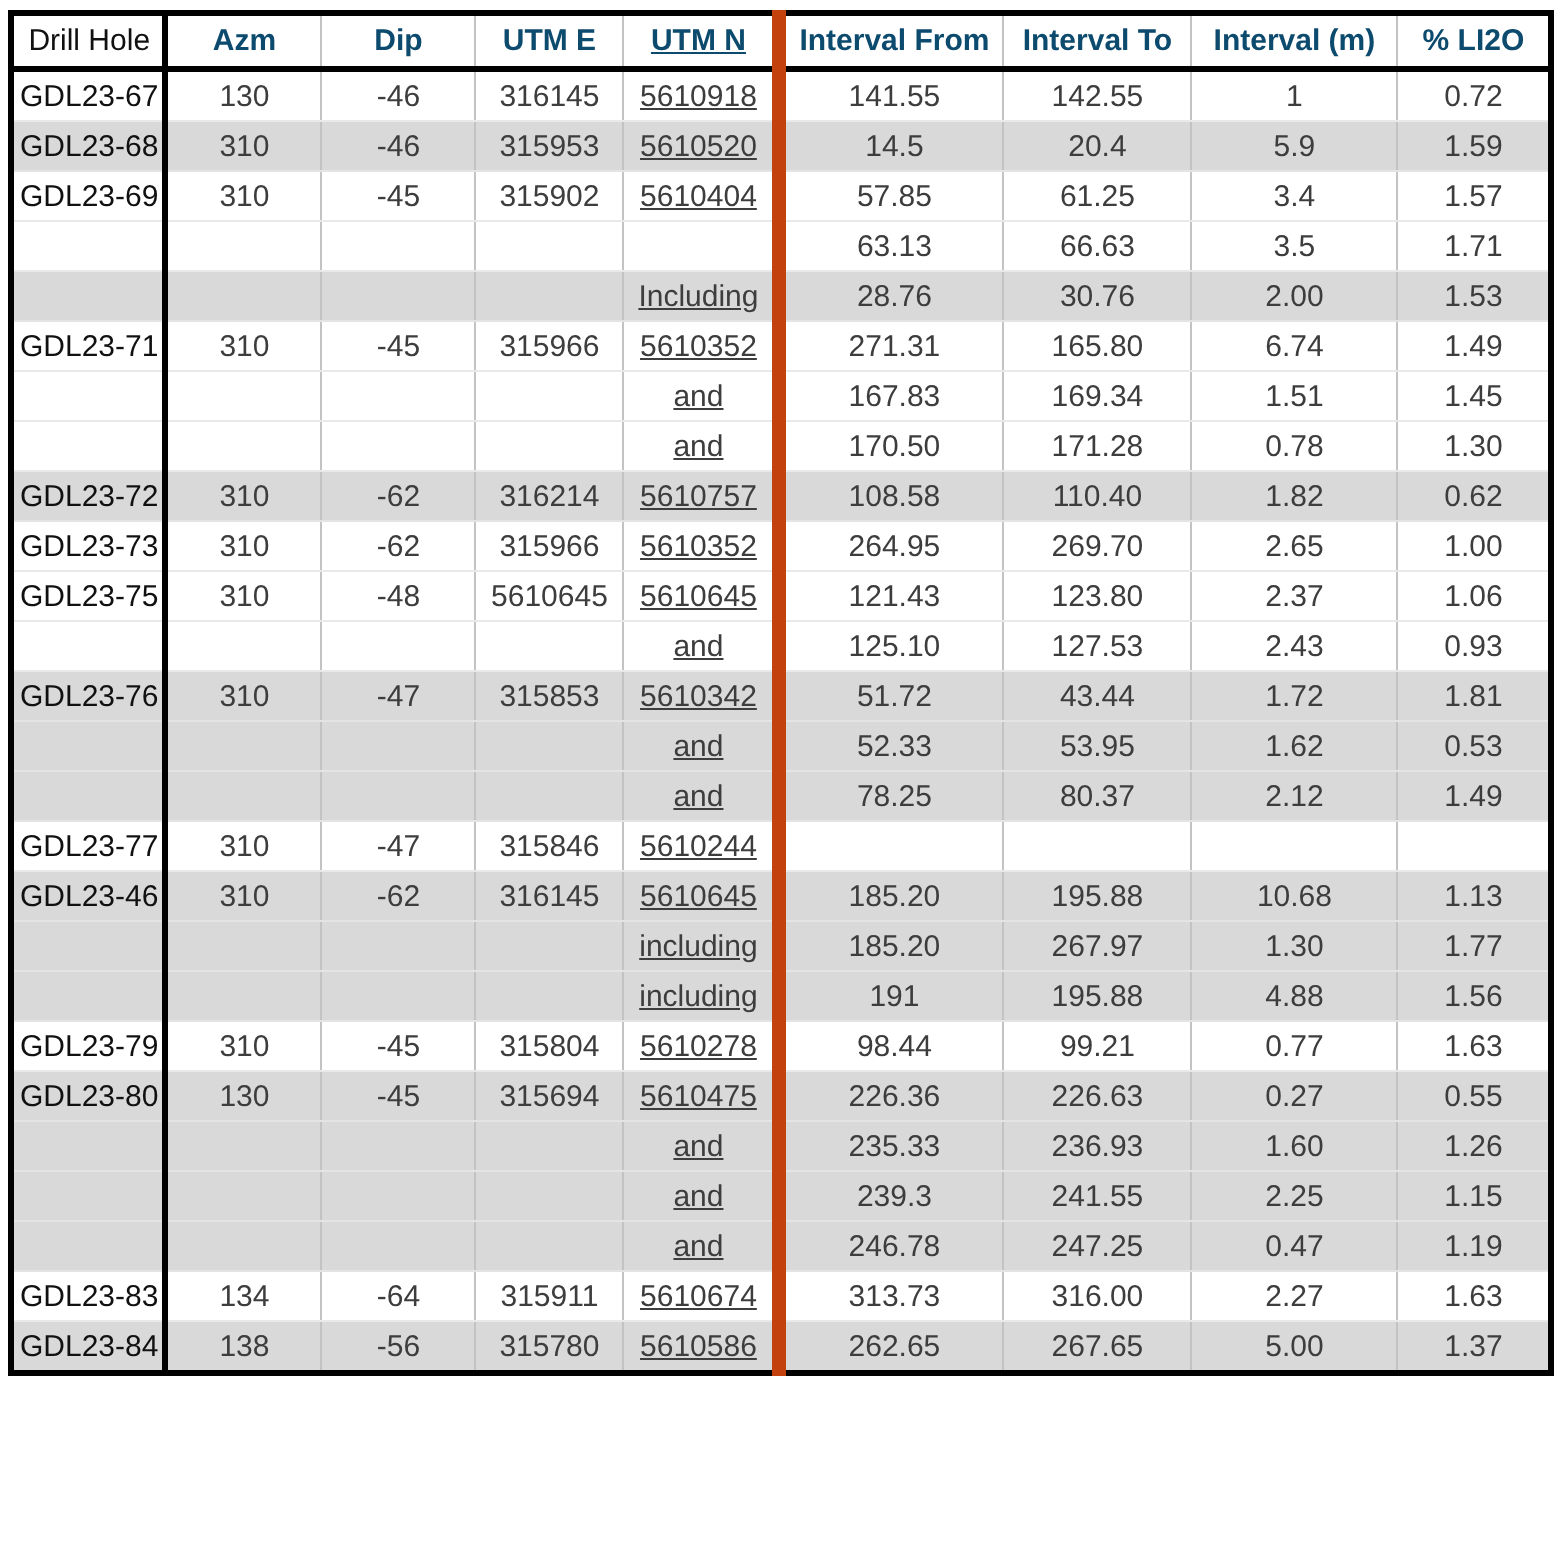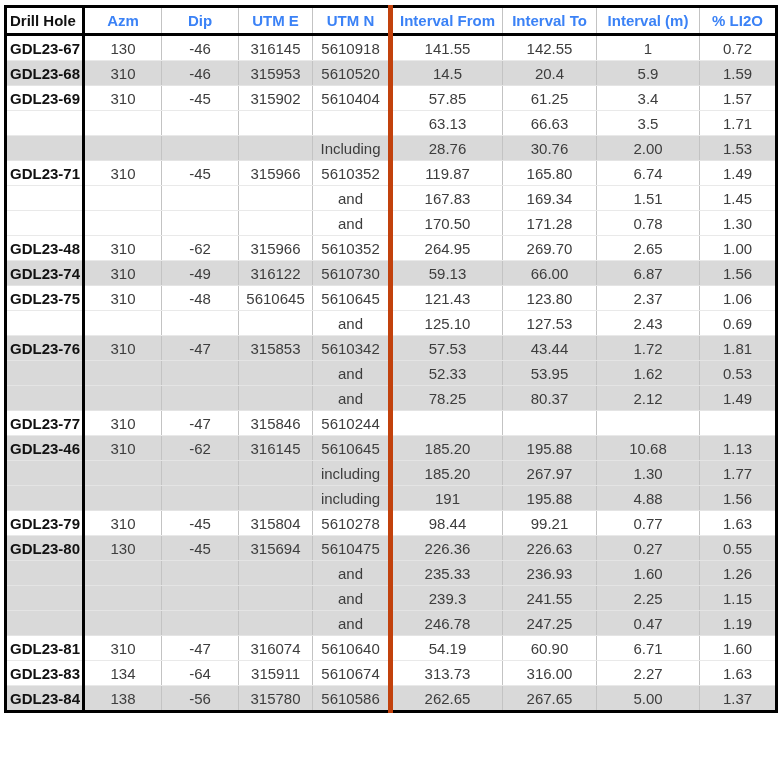--- a/index.html
+++ b/index.html
@@ -38,37 +38,37 @@
     vertical-align: middle;
     padding: 0 2px;
     border-right: 1px solid #c3c3c3;
     border-bottom: 1px solid #e9e9e9;
     overflow: hidden;
     white-space: nowrap;
   }
   thead th {
     height: 25px;
     font-weight: bold;
-    color: #3b82f6;
+    color: #0c4a6e;
     border-bottom: 3px solid #000000;
   }
   tbody td {
     height: 24px;
     color: #3d3d3d;
   }
   
   th.c0, td.c0 {
-    text-align: left;
+    text-align: center;
     padding-left: 3px;
-    font-weight: bold;
+    font-weight: normal;
     color: #111111;
     border-right: 3px solid #000000;
   }
   
-  th.c4, td.c4 { border-right: 5px solid #c2410c; }
+  th.c4, td.c4 { border-right: 7px solid #c2410c; text-decoration: underline; }
   th.c8, td.c8 { border-right: none; }
   tr.shaded td { background: #d9d9d9; }
   tr.shaded td { border-bottom: 1px solid #e4e4e4; }
 </style>
 </head>
 <body>
 
 <div class="table-wrap">
   <table class="drill-table">
     <colgroup>
@@ -150,21 +150,21 @@
           <td class="c6">30.76</td>
           <td class="c7">2.00</td>
           <td class="c8">1.53</td>
         </tr>
         <tr>
           <td class="c0">GDL23-71</td>
           <td class="c1">310</td>
           <td class="c2">-45</td>
           <td class="c3">315966</td>
           <td class="c4">5610352</td>
-          <td class="c5">119.87</td>
+          <td class="c5">271.31</td>
           <td class="c6">165.80</td>
           <td class="c7">6.74</td>
           <td class="c8">1.49</td>
         </tr>
         <tr>
           <td class="c0"></td>
           <td class="c1"></td>
           <td class="c2"></td>
           <td class="c3"></td>
           <td class="c4">and</td>
@@ -177,71 +177,71 @@
           <td class="c0"></td>
           <td class="c1"></td>
           <td class="c2"></td>
           <td class="c3"></td>
           <td class="c4">and</td>
           <td class="c5">170.50</td>
           <td class="c6">171.28</td>
           <td class="c7">0.78</td>
           <td class="c8">1.30</td>
         </tr>
-        <tr>
-          <td class="c0">GDL23-48</td>
+        <tr class="shaded">
+          <td class="c0">GDL23-72</td>
+          <td class="c1">310</td>
+          <td class="c2">-62</td>
+          <td class="c3">316214</td>
+          <td class="c4">5610757</td>
+          <td class="c5">108.58</td>
+          <td class="c6">110.40</td>
+          <td class="c7">1.82</td>
+          <td class="c8">0.62</td>
+        </tr>
+        <tr>
+          <td class="c0">GDL23-73</td>
           <td class="c1">310</td>
           <td class="c2">-62</td>
           <td class="c3">315966</td>
           <td class="c4">5610352</td>
           <td class="c5">264.95</td>
           <td class="c6">269.70</td>
           <td class="c7">2.65</td>
           <td class="c8">1.00</td>
         </tr>
-        <tr class="shaded">
-          <td class="c0">GDL23-74</td>
-          <td class="c1">310</td>
-          <td class="c2">-49</td>
-          <td class="c3">316122</td>
-          <td class="c4">5610730</td>
-          <td class="c5">59.13</td>
-          <td class="c6">66.00</td>
-          <td class="c7">6.87</td>
-          <td class="c8">1.56</td>
-        </tr>
         <tr>
           <td class="c0">GDL23-75</td>
           <td class="c1">310</td>
           <td class="c2">-48</td>
           <td class="c3">5610645</td>
           <td class="c4">5610645</td>
           <td class="c5">121.43</td>
           <td class="c6">123.80</td>
           <td class="c7">2.37</td>
           <td class="c8">1.06</td>
         </tr>
         <tr>
           <td class="c0"></td>
           <td class="c1"></td>
           <td class="c2"></td>
           <td class="c3"></td>
           <td class="c4">and</td>
           <td class="c5">125.10</td>
           <td class="c6">127.53</td>
           <td class="c7">2.43</td>
-          <td class="c8">0.69</td>
+          <td class="c8">0.93</td>
         </tr>
         <tr class="shaded">
           <td class="c0">GDL23-76</td>
           <td class="c1">310</td>
           <td class="c2">-47</td>
           <td class="c3">315853</td>
           <td class="c4">5610342</td>
-          <td class="c5">57.53</td>
+          <td class="c5">51.72</td>
           <td class="c6">43.44</td>
           <td class="c7">1.72</td>
           <td class="c8">1.81</td>
         </tr>
         <tr class="shaded">
           <td class="c0"></td>
           <td class="c1"></td>
           <td class="c2"></td>
           <td class="c3"></td>
           <td class="c4">and</td>
@@ -354,31 +354,20 @@
           <td class="c1"></td>
           <td class="c2"></td>
           <td class="c3"></td>
           <td class="c4">and</td>
           <td class="c5">246.78</td>
           <td class="c6">247.25</td>
           <td class="c7">0.47</td>
           <td class="c8">1.19</td>
         </tr>
         <tr>
-          <td class="c0">GDL23-81</td>
-          <td class="c1">310</td>
-          <td class="c2">-47</td>
-          <td class="c3">316074</td>
-          <td class="c4">5610640</td>
-          <td class="c5">54.19</td>
-          <td class="c6">60.90</td>
-          <td class="c7">6.71</td>
-          <td class="c8">1.60</td>
-        </tr>
-        <tr>
           <td class="c0">GDL23-83</td>
           <td class="c1">134</td>
           <td class="c2">-64</td>
           <td class="c3">315911</td>
           <td class="c4">5610674</td>
           <td class="c5">313.73</td>
           <td class="c6">316.00</td>
           <td class="c7">2.27</td>
           <td class="c8">1.63</td>
         </tr>

